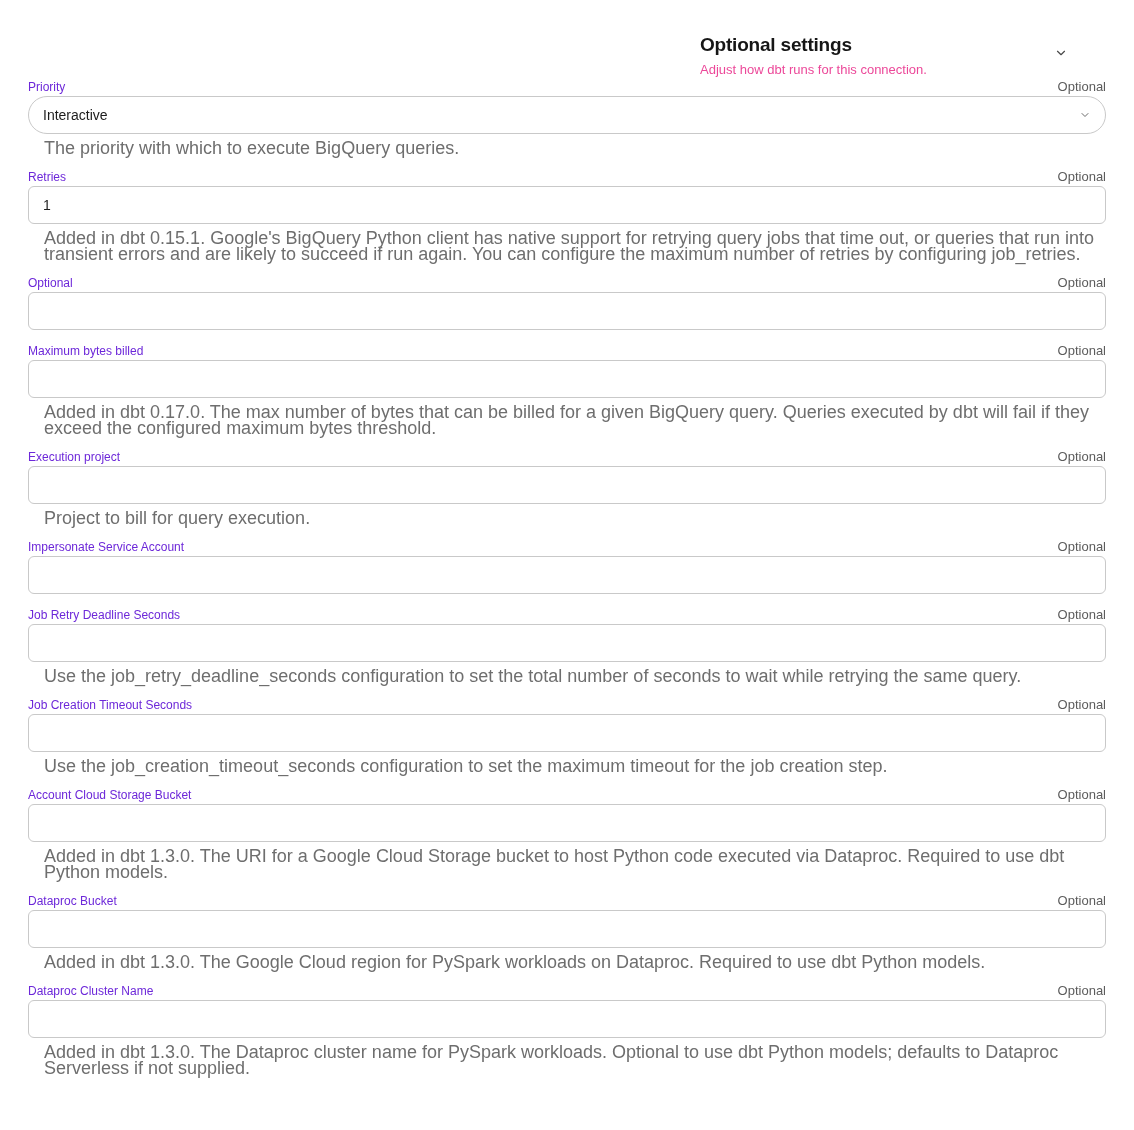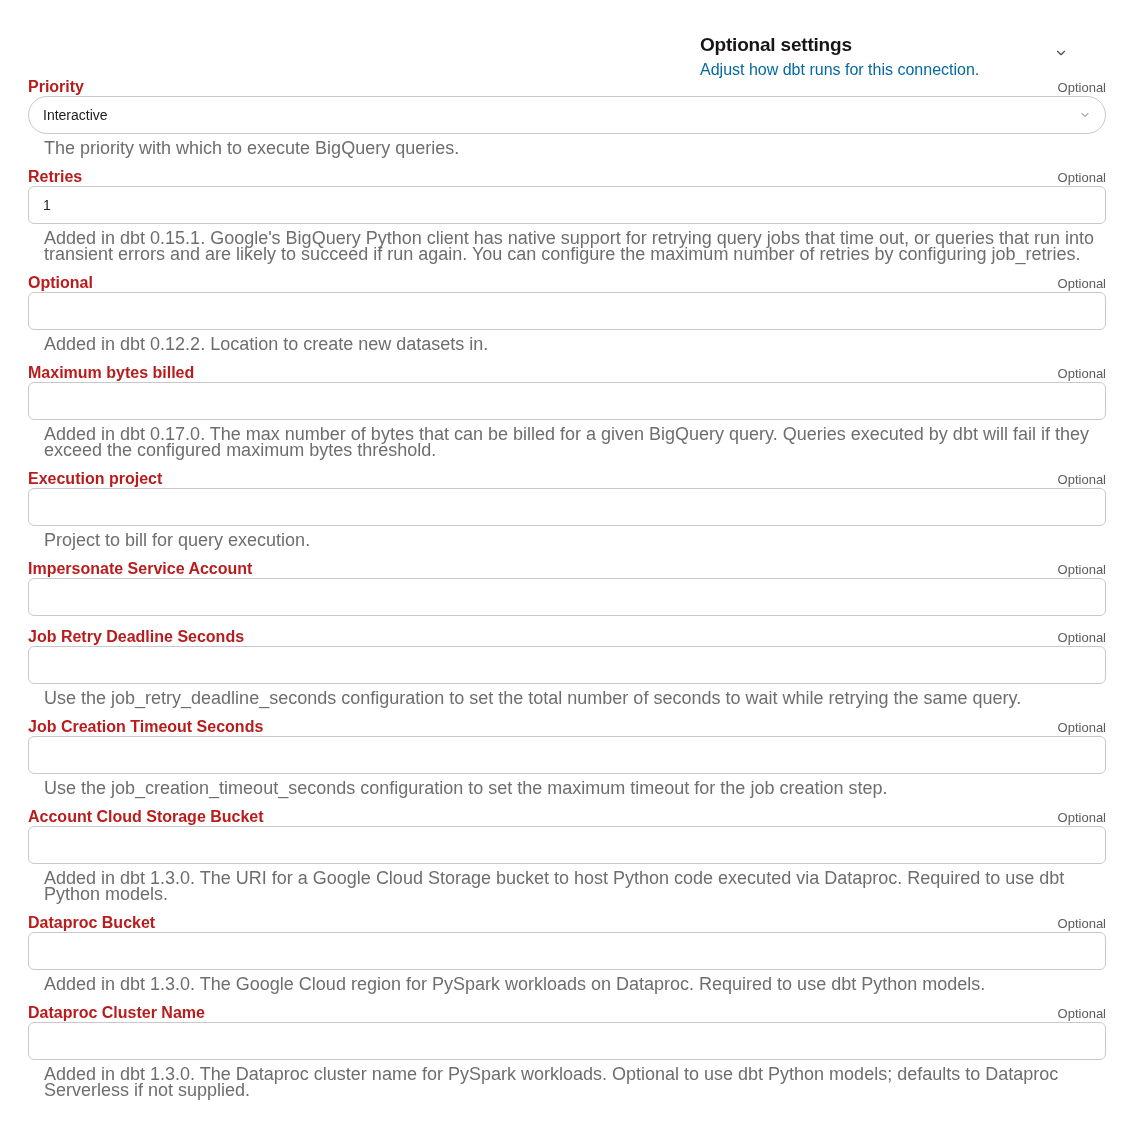--- a/index.html
+++ b/index.html
@@ -30,23 +30,23 @@
   .section-title {
     margin: 0 0 6px 0;
     font-size: 19px;
     line-height: 22px;
     font-weight: 700;
     letter-spacing: -0.2px;
     color: #161616;
   }
   .section-subtitle {
     margin: 0;
-    font-size: 16px;
+    font-size: 13px;
     line-height: 16px;
-    color: #0369a1;
+    color: #ec4899;
   }
   .collapse-btn {
     background: none;
     border: none;
     padding: 0;
     margin: 12px 22px 0 0;
     cursor: pointer;
     line-height: 0;
     color: #4a4a4a;
   }
@@ -55,23 +55,23 @@
   .fields { flex: 1 1 auto; min-width: 0; }
   .field { margin-bottom: 12px; }
   .field-header {
     display: flex;
     justify-content: space-between;
     align-items: baseline;
     height: 18px;
     line-height: 18px;
   }
   .field-label {
-    font-size: 16px;
-    font-weight: 700;
-    color: #b91c1c;
+    font-size: 12px;
+    font-weight: 400;
+    color: #6d28d9;
   }
   .optional-tag {
     font-size: 13px;
     font-weight: 400;
     color: #5c5c5c;
   }
   .text-input, .select-box {
     width: 100%;
     height: 38px;
     border: 1px solid #c9c9c9;
@@ -143,21 +143,20 @@
     <p class="helper">Added in dbt 0.15.1. Google's BigQuery Python client has native support for retrying query jobs that time out, or queries that run into transient errors and are likely to succeed if run again. You can configure the maximum number of retries by configuring job_retries.</p>
   </div>
 
   <div class="field">
     <div class="field-header">
       <label class="field-label">Optional</label>
       <span class="optional-tag">Optional</span>
     </div>
     
     <input class="text-input" type="text" value="" style="">
-    <p class="helper">Added in dbt 0.12.2. Location to create new datasets in.</p>
   </div>
 
   <div class="field">
     <div class="field-header">
       <label class="field-label">Maximum bytes billed</label>
       <span class="optional-tag">Optional</span>
     </div>
     
     <input class="text-input" type="text" value="" style="">
     <p class="helper">Added in dbt 0.17.0. The max number of bytes that can be billed for a given BigQuery query. Queries executed by dbt will fail if they exceed the configured maximum bytes threshold.</p>

